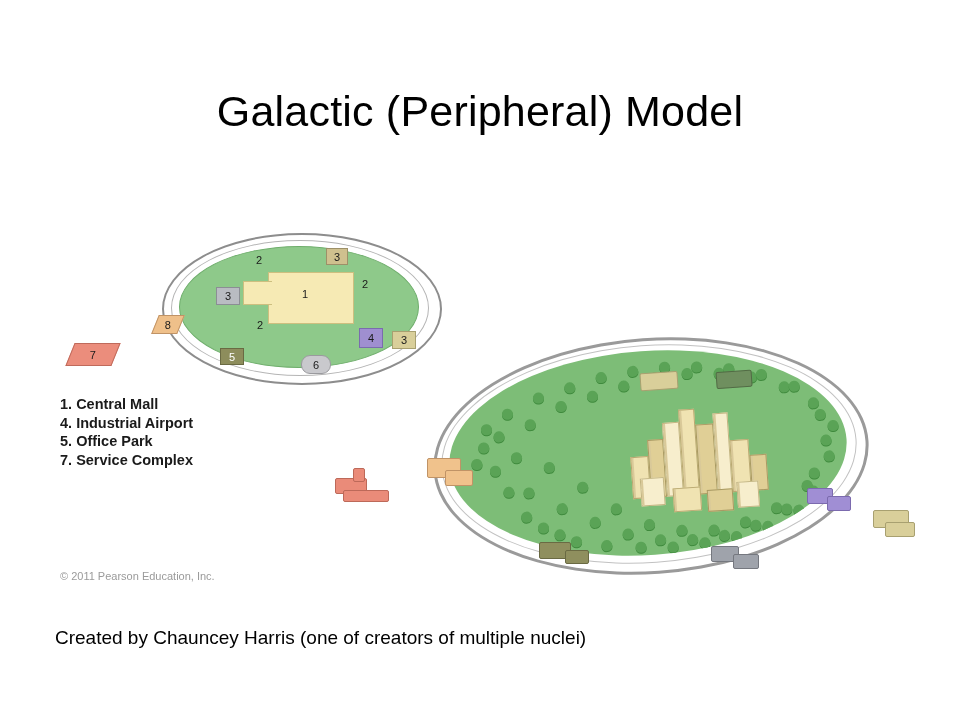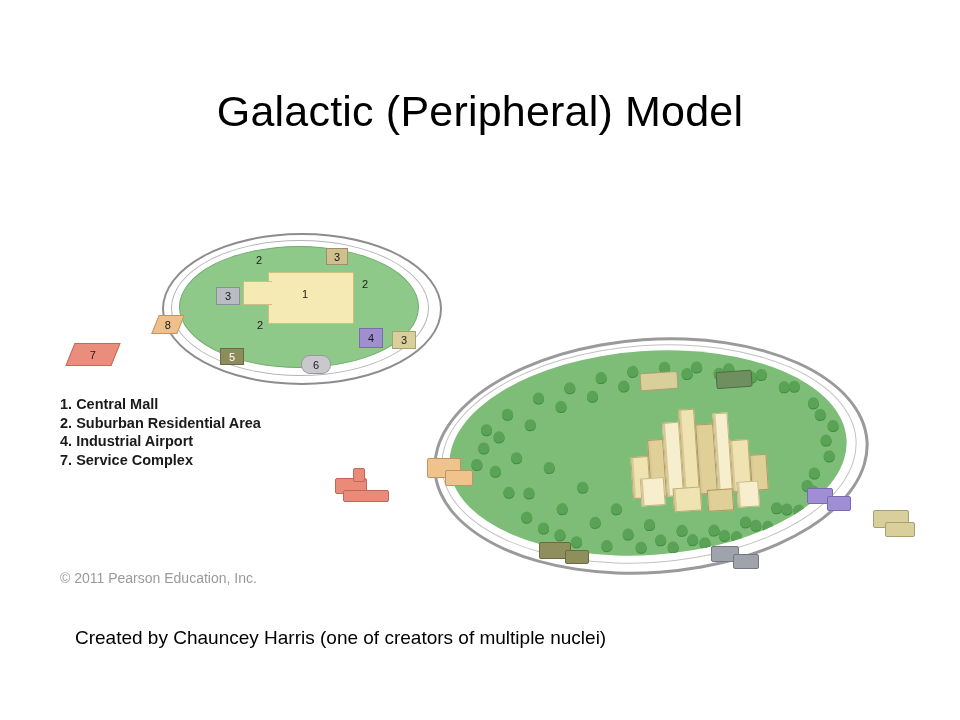--- a/index.html
+++ b/index.html
@@ -33,21 +33,20 @@
     font-family: "Liberation Sans", sans-serif;
   }
   .caption {
     position: absolute;
     left: 55px;
     top: 627px;
     font-size: 19px;
     color: #000000;
     font-family: "Liberation Sans", sans-serif;
     white-space: nowrap;
-    margin-left: 20px;
   }
 
   
   .figure {
     position: absolute;
     left: 30px;
     top: 195px;
     width: 900px;
     height: 420px;
   }
@@ -167,21 +166,21 @@
     color: #1a1a1a;
     font-family: "Liberation Sans", sans-serif;
     font-weight: bold;
   }
   .legend-item { white-space: nowrap; }
   .legend-sub { padding-left: 16px; }
   .credit {
     position: absolute;
     left: 30px;
     top: 375px;
-    font-size: 14px;
+    font-size: 11px;
     color: #9a9a9a;
     font-family: "Liberation Sans", sans-serif;
   }
 
   
   .illustration {
     position: absolute;
     left: 385px;
     top: 115px;
     width: 515px;
@@ -289,26 +288,26 @@
           <span>7</span>
         </div>
     </div>
 
     <div class="legend">
       <div class="legend-item">
         <span>1.</span>
         <span>Central Mall</span>
       </div>
       <div class="legend-item">
-        <span>2.</span>
-        <span>Suburban Residential Area</span>
-      </div>
-      <div class="legend-item">
         <span>4.</span>
         <span>Industrial Airport</span>
+      </div>
+      <div class="legend-item">
+        <span>5.</span>
+        <span>Office Park</span>
       </div>
       <div class="legend-item">
         <span>7.</span>
         <span>Service Complex</span>
       </div>
     </div>
 
     <div class="credit">© 2011 Pearson Education, Inc.</div>
 
     <div class="illustration">

